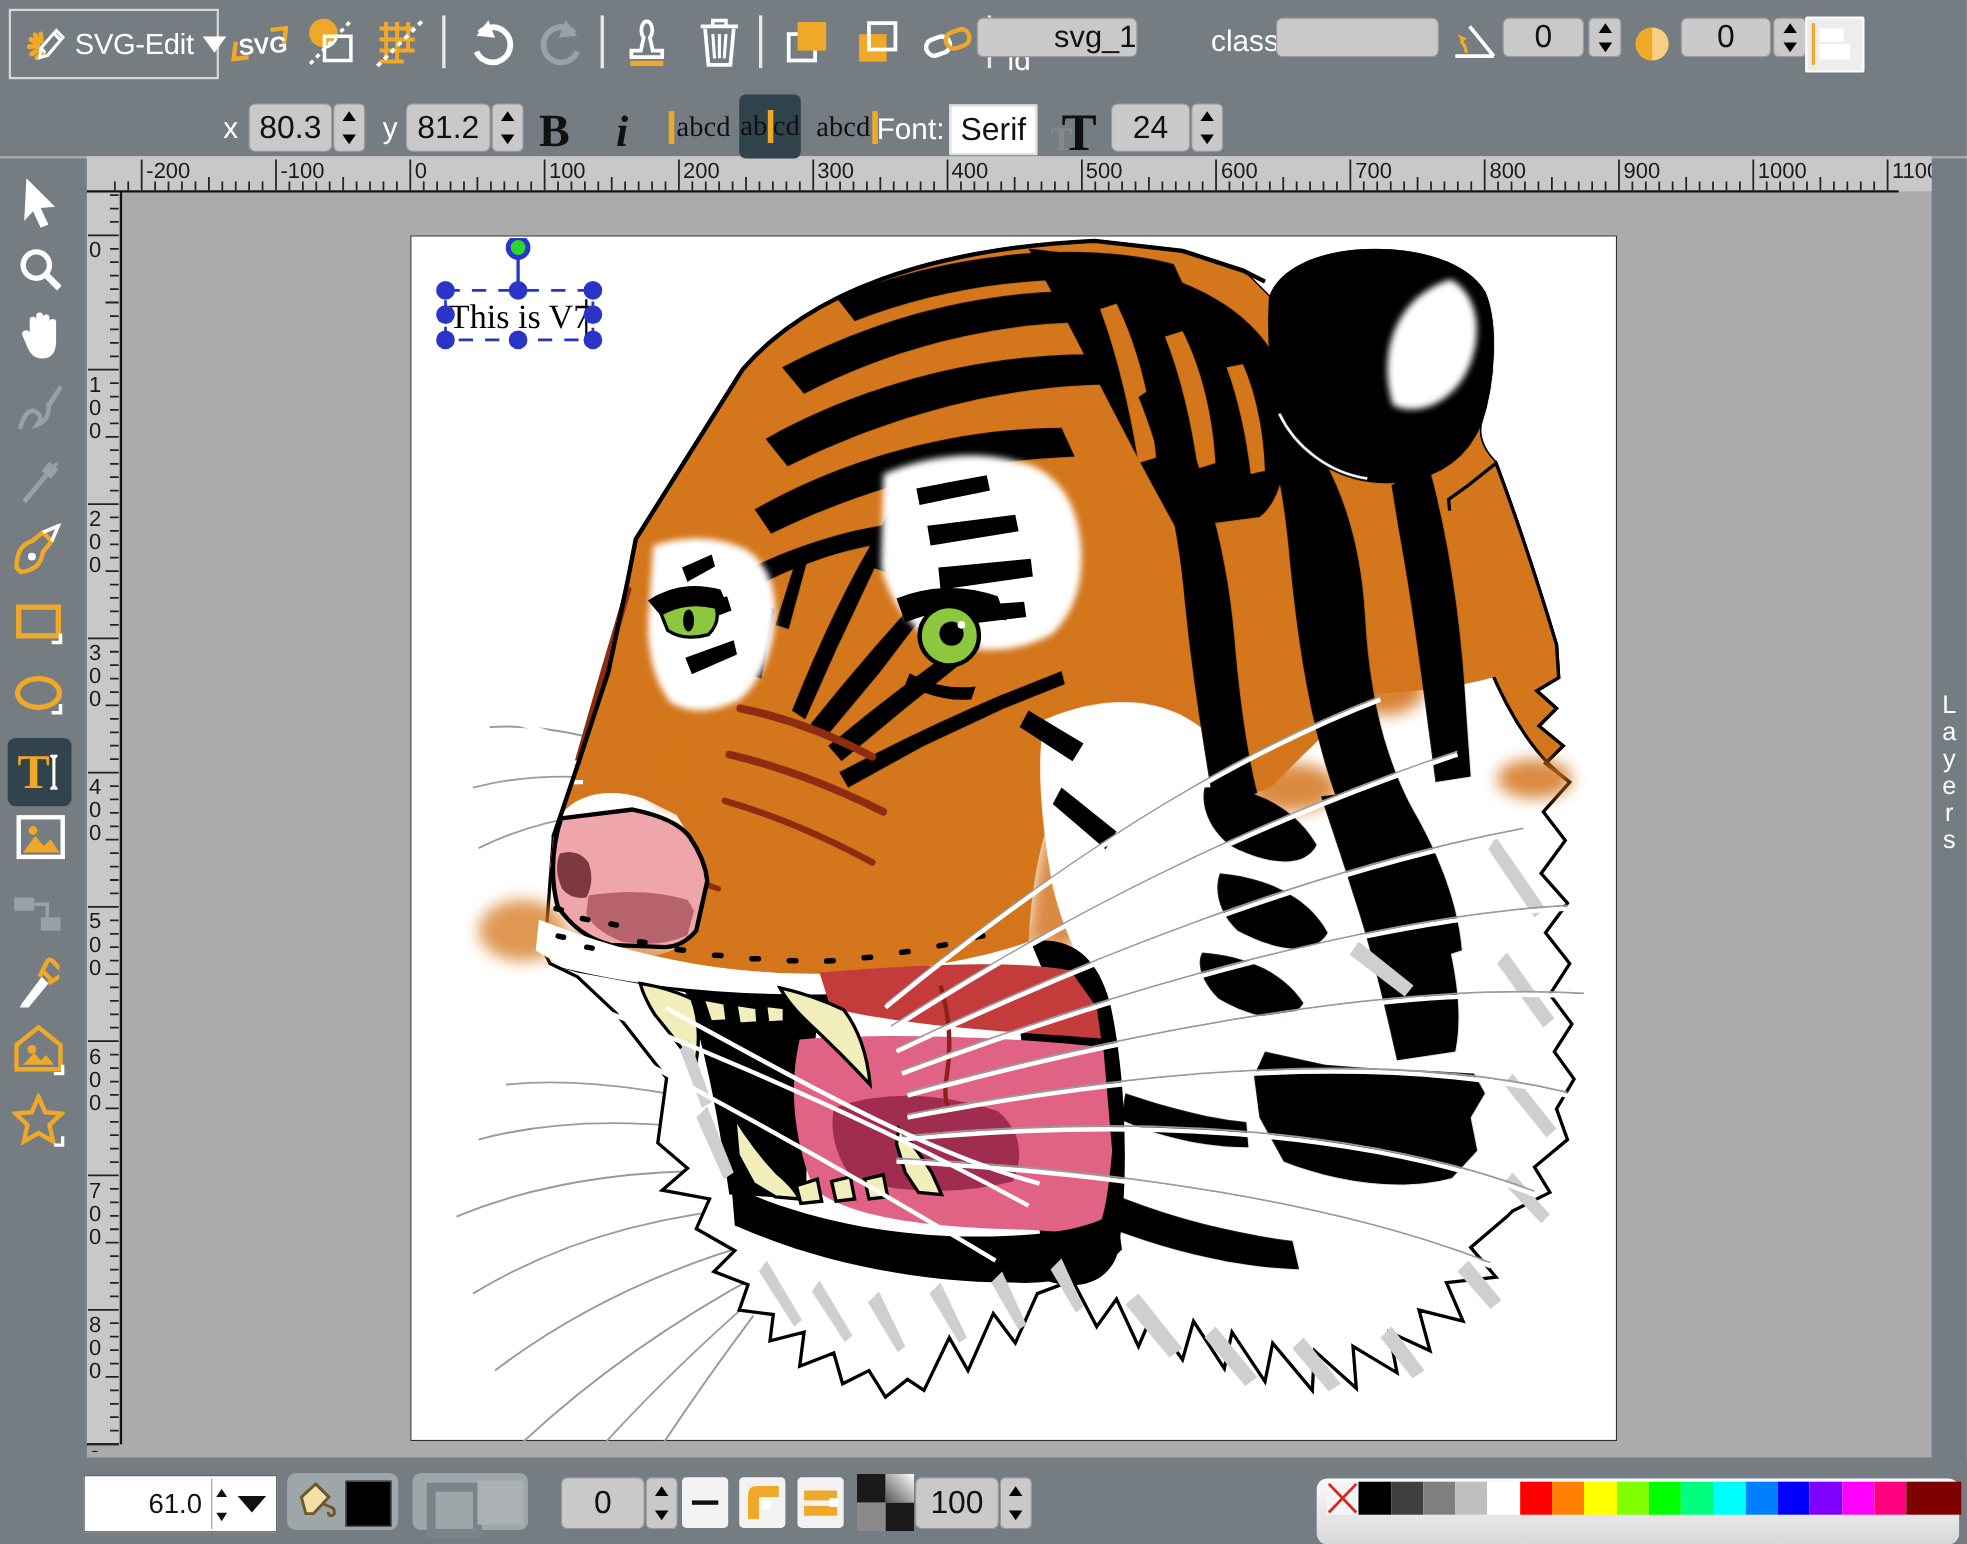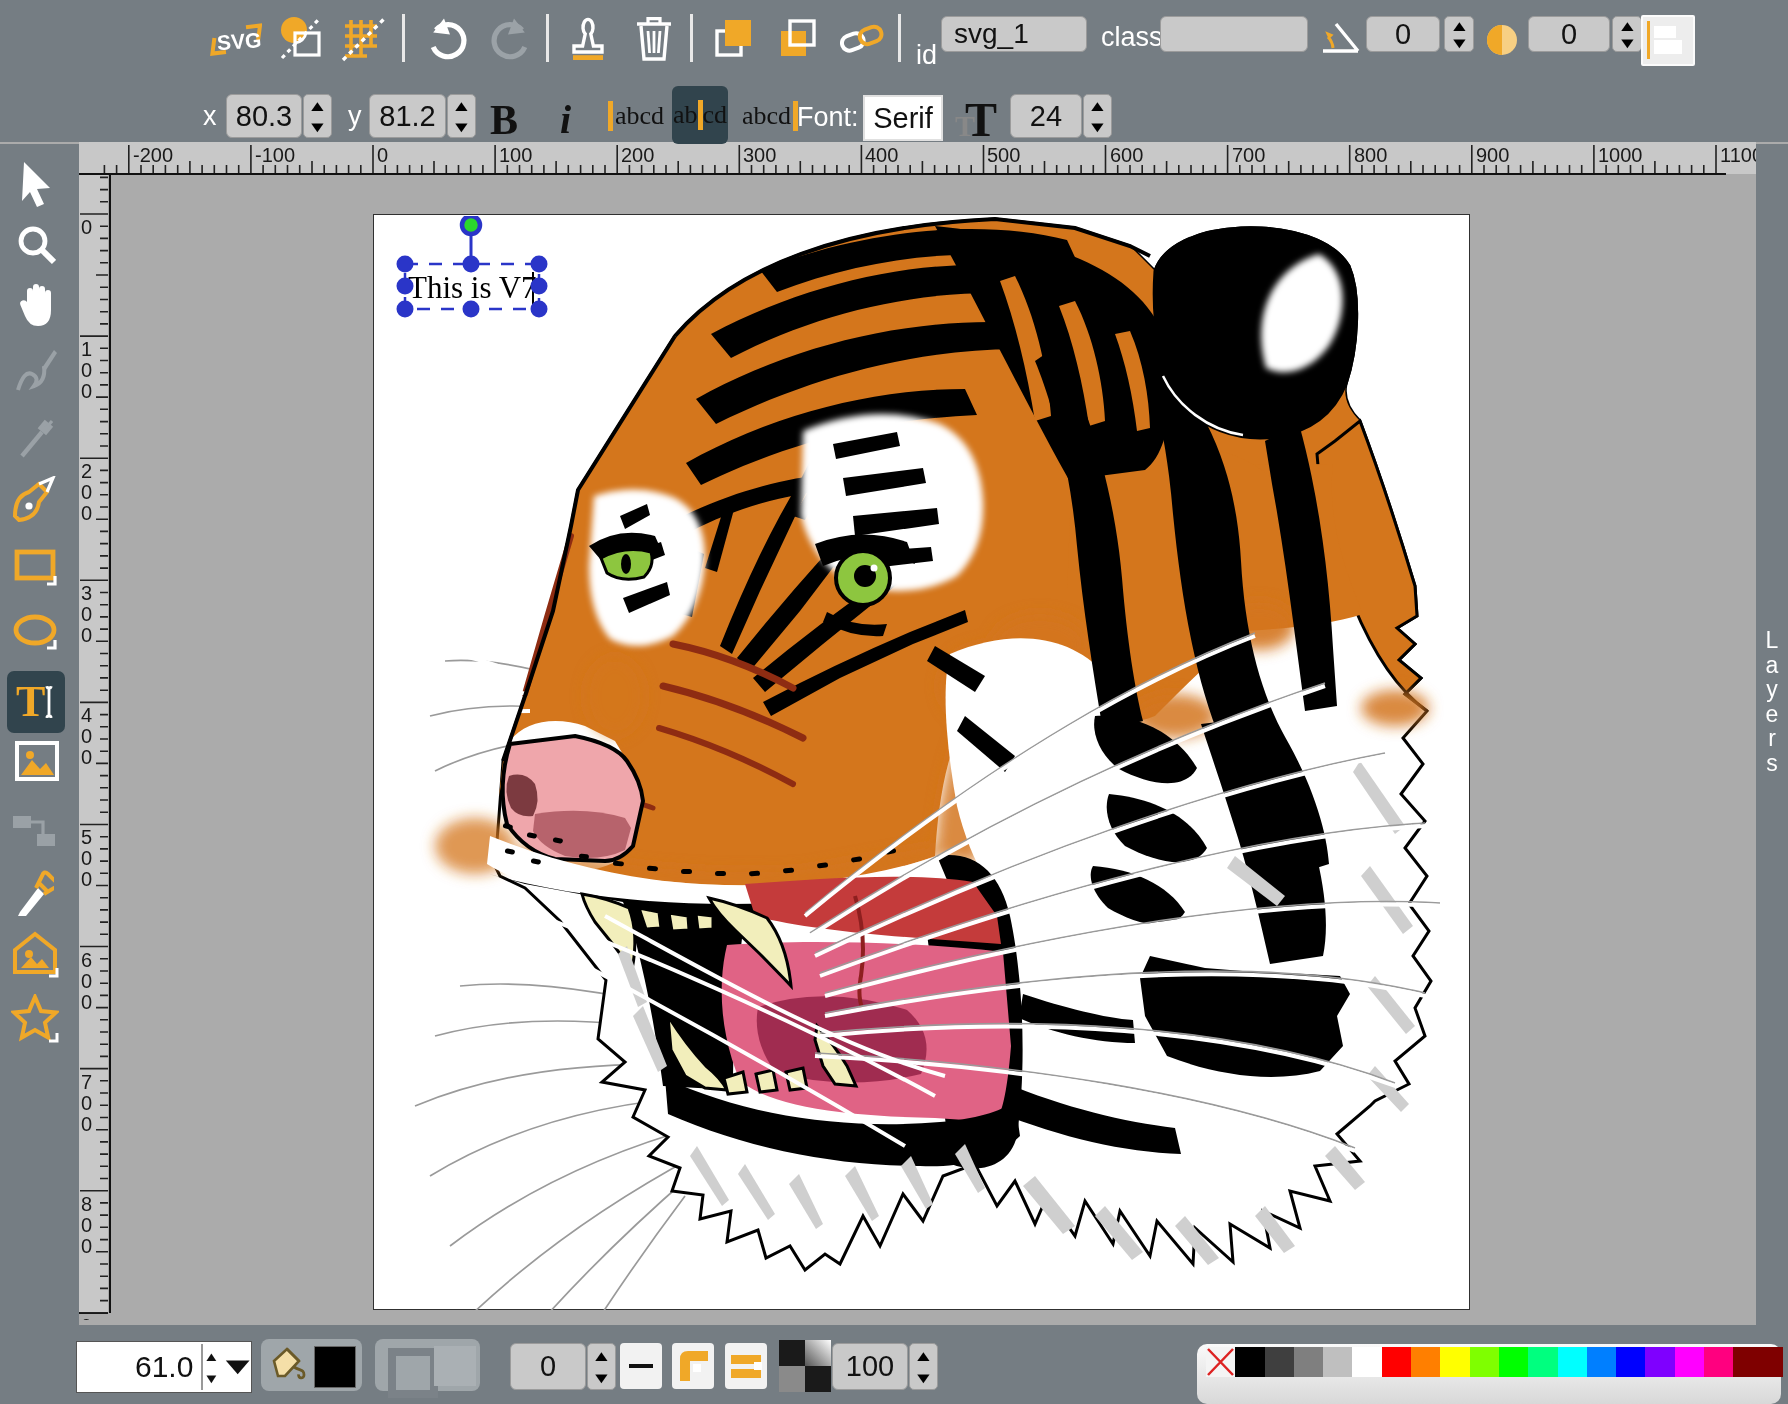--- a/index.html
+++ b/index.html
@@ -31,20 +31,41 @@
   <div class="abs" id="topbar"></div>
   <div class="abs" id="leftbar"></div>
   <div class="abs" id="rightbar"></div>
   <div class="abs" id="hruler"></div>
   <div class="abs" id="vruler"></div>
   <div class="abs" id="workborder-h"></div>
   <div class="abs" id="workborder-v"></div>
   <div class="abs" id="canvas"></div>
   <div class="abs" id="bottombar"></div>
 
+  <div class="abs" style="left:8px;top:8px;width:187px;height:60px;border:2.5px solid #d8d8d8;display:flex;align-items:center;">
+    <svg style="margin-left:9px;flex:none;" width="42" height="46" viewBox="0 0 28 28" preserveAspectRatio="none">
+      <g fill="none" stroke="#f0a828" stroke-width="2.8" stroke-linecap="round">
+        <path d="M9.5 21.5 L13.5 19"></path>
+          <path d="M6.5 19.5 L11 17"></path>
+          <path d="M5 15.5 L10.5 15"></path>
+        <path d="M6 11.5 L10 13.5"></path>
+          <path d="M8.5 9 L11 13"></path>
+          <path d="M12 8.5 L12.5 12.5"></path>
+      </g>
+      <g fill="none" stroke="#fff" stroke-width="1.8">
+        <path d="M12.2 16.2 L21.5 6.5 25.5 10.3 16.3 20.2 11.3 21.5 Z"></path>
+        <line x1="14.8" y1="18.9" x2="12.2" y2="16.2"></line>
+        <line x1="20" y1="8.1" x2="24" y2="11.9"></line>
+      </g>
+    </svg>
+    <span style="color:#fff;font-size:26.5px;margin-left:7px;white-space:nowrap;letter-spacing:-0.3px;">SVG-Edit</span>
+    <svg width="22" height="15" viewBox="0 0 13 9" style="margin-left:8px;flex:none;">
+        <path d="M0 0 L13 0 L6.5 9 Z" fill="#fff"></path>
+      </svg>
+  </div>
 
   <div class="abs" style="left:210px;top:20px;">
     <svg width="52" height="40" viewBox="0 0 26 20">
       <path d="M2.2 9 L1.2 16.8 L8 16" fill="none" stroke="#f0a828" stroke-width="2"></path>
       <path d="M24 10.5 L25 2.8 L18 3.6" fill="none" stroke="#f0a828" stroke-width="2"></path>
       <text x="3.4" y="14.5" font-family="Liberation Sans" font-weight="bold" font-size="10.5" fill="#fff" transform="rotate(-4 13 10)">SVG</text>
     </svg>
   </div>
 
   <div class="abs" style="left:276px;top:14px;">
@@ -118,21 +139,21 @@
   <div class="abs" style="left:840px;top:22px;">
     <svg width="44" height="32" viewBox="0 0 22 16">
       <g transform="rotate(-20 11 8)">
         <rect x="0.5" y="4.5" width="11" height="7.5" rx="3.7" fill="none" stroke="#fff" stroke-width="2"></rect>
         <rect x="10" y="4.5" width="11" height="7.5" rx="3.7" fill="none" stroke="#f0a828" stroke-width="2"></rect>
       </g>
     </svg>
   </div>
   <div class="abs sep" style="left:898px;top:14px;height:48px;"></div>
   <div class="abs lbl" style="left:916px;top:40px;">id</div>
-  <div class="abs inp" style="left:941px;top:16px;width:144px;height:34px;justify-content:flex-start;">
+  <div class="abs inp" style="left:888px;top:16px;width:144px;height:34px;justify-content:flex-end;">
     <span style="margin-left:12px;font-size:28px;">svg_1</span>
     </div>
   <div class="abs lbl" style="left:1101px;top:22px;">class</div>
   <div class="abs inp" style="left:1160px;top:16px;width:146px;height:34px;"></div>
 
   <div class="abs" style="left:1320px;top:18px;">
     <svg width="40" height="36" viewBox="0 0 20 18">
       <path d="M1.5 16.5 L19 16.5 M19 16.5 L8 3" fill="none" stroke="#fff" stroke-width="1.7"></path>
       <path d="M6.5 15 A 9 9 0 0 0 4 9.5" fill="none" stroke="#f0a828" stroke-width="1.5"></path>
       <path d="M2.6 6.6 L4.4 10.6 L6.8 8.4 Z" fill="#f0a828"></path>
@@ -345,21 +366,21 @@
         <svg width="48" height="50" viewBox="0 0 24 25">
           <path d="M12 1.5 L15 8.5 L22.5 9.2 L17 14.3 L18.6 21.8 L12 18 L5.4 21.8 L7 14.3 L1.5 9.2 L9 8.5 Z" fill="none" stroke="#f0a828" stroke-width="2"></path>
           <path d="M19 23.5 L23 23.5 L23 19.5" fill="none" stroke="#fff" stroke-width="1.5"></path>
         </svg>
       </div>
     </div>
 
   <div class="abs vlabel" style="left:1756px;top:628px;">L<br>a<br>y<br>e<br>r<br>s</div>
 
   <div class="abs" style="left:76px;top:1341px;width:174px;height:50px;background:#fff;border:1.5px solid #555;display:flex;align-items:center;">
-    <span style="font-size:30px;color:#111;margin-left:58px;">61.0</span>
+    <span style="font-size:25px;color:#111;margin-left:58px;">61.0</span>
     <div style="width:1.5px;height:46px;background:#999;margin-left:8px;"></div>
     <div style="display:flex;flex-direction:column;justify-content:space-around;height:44px;margin-left:2px;color:#111;">
       <span style="font-size:13px;line-height:13px;transform:scaleX(1.3);">▲</span>
       <span style="font-size:13px;line-height:13px;transform:scaleX(1.3);">▼</span>
     </div>
     <svg width="30" height="20" viewBox="0 0 15 10" style="margin-left:6px;">
         <path d="M1 1.5 L14 1.5 L7.5 9 Z" fill="#111"></path>
       </svg>
   </div>
 

